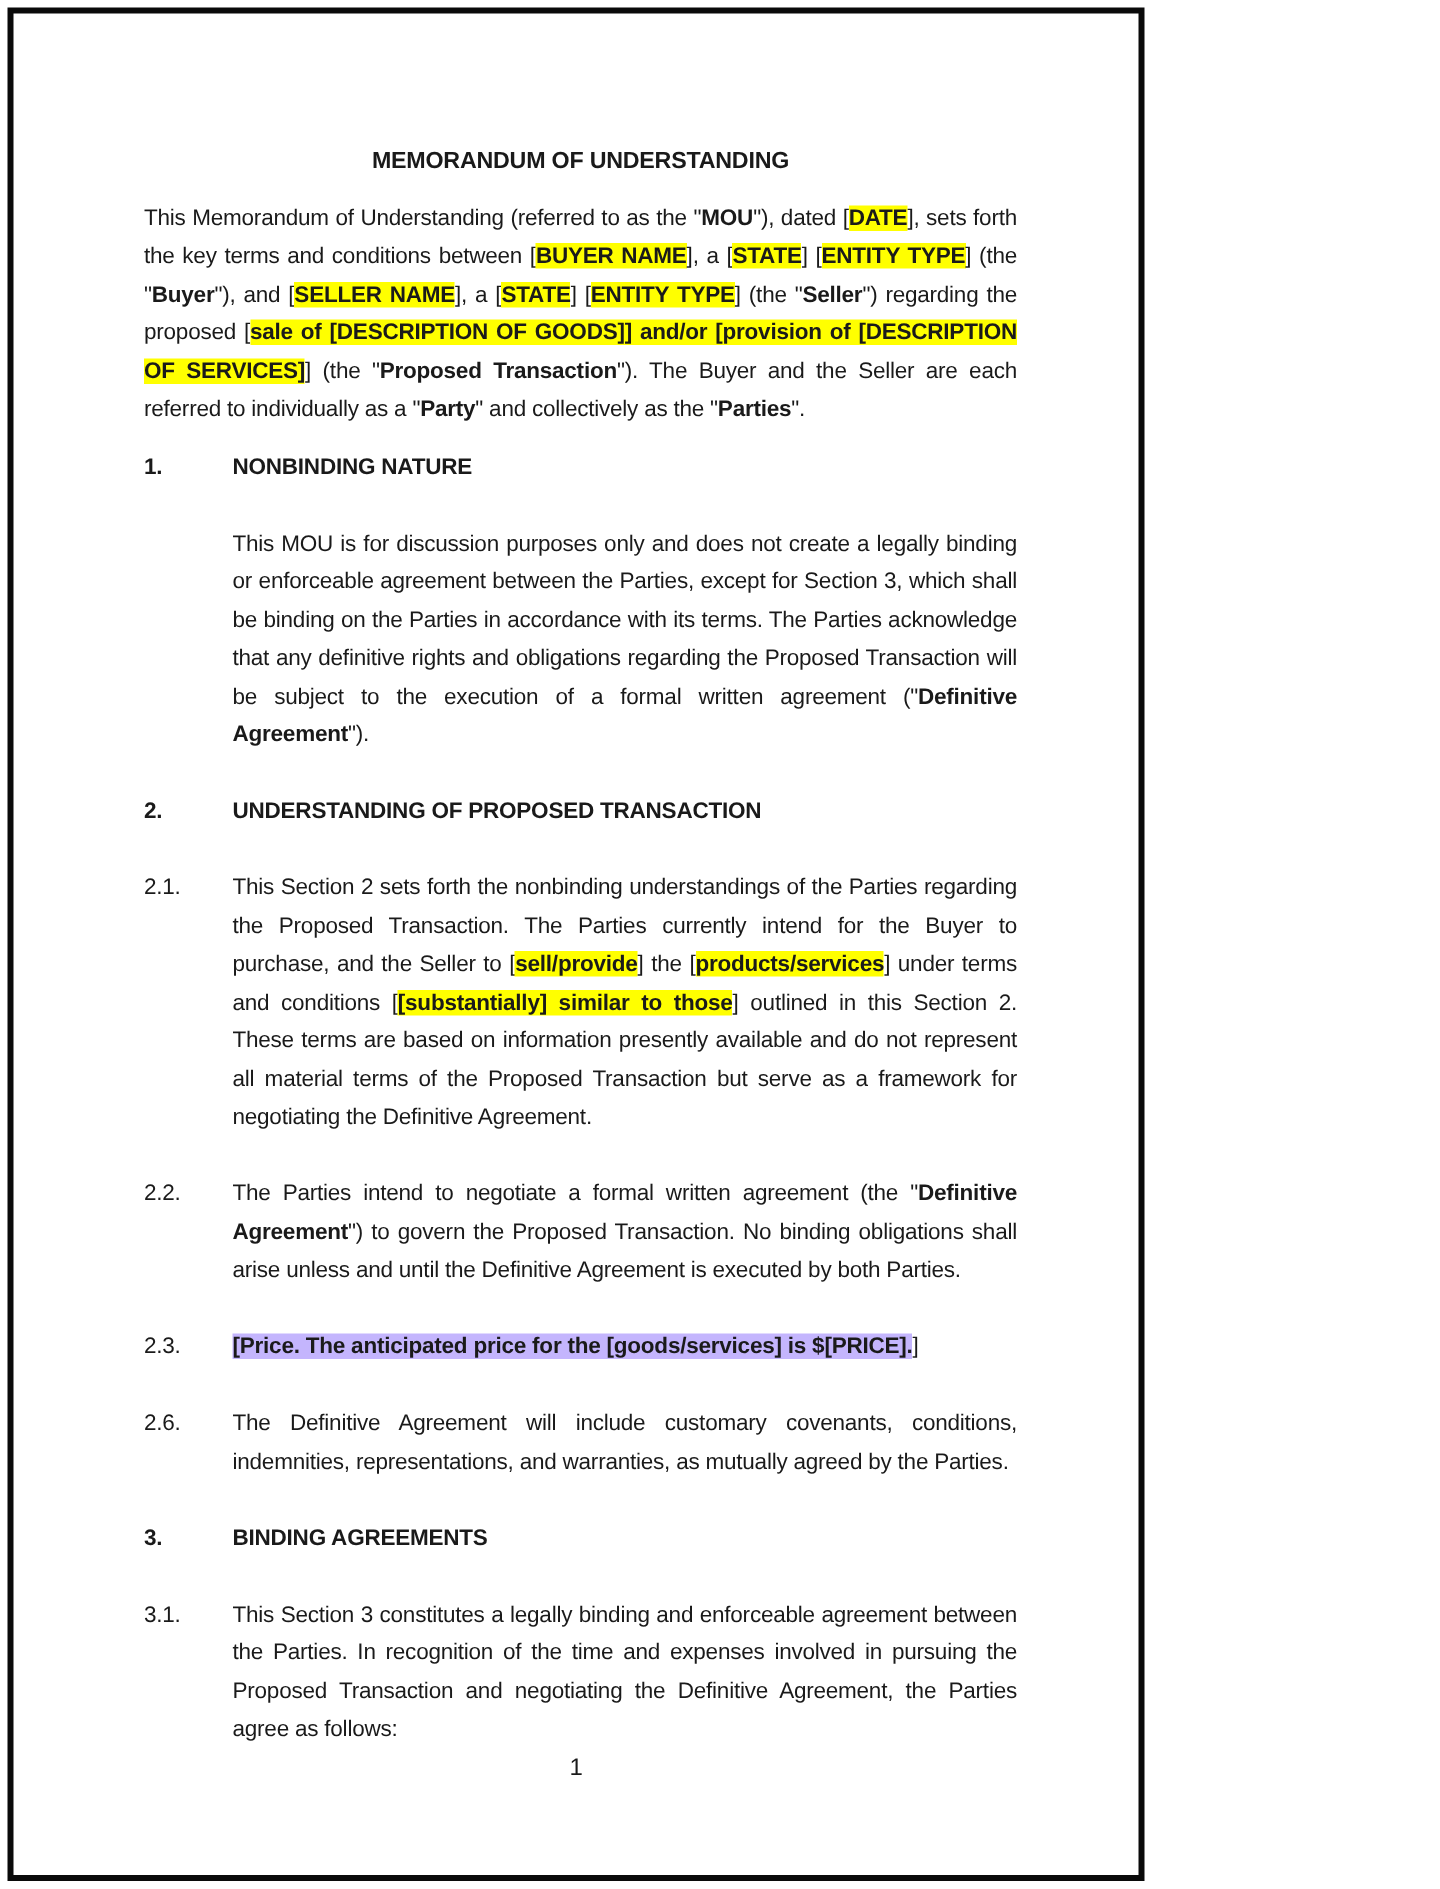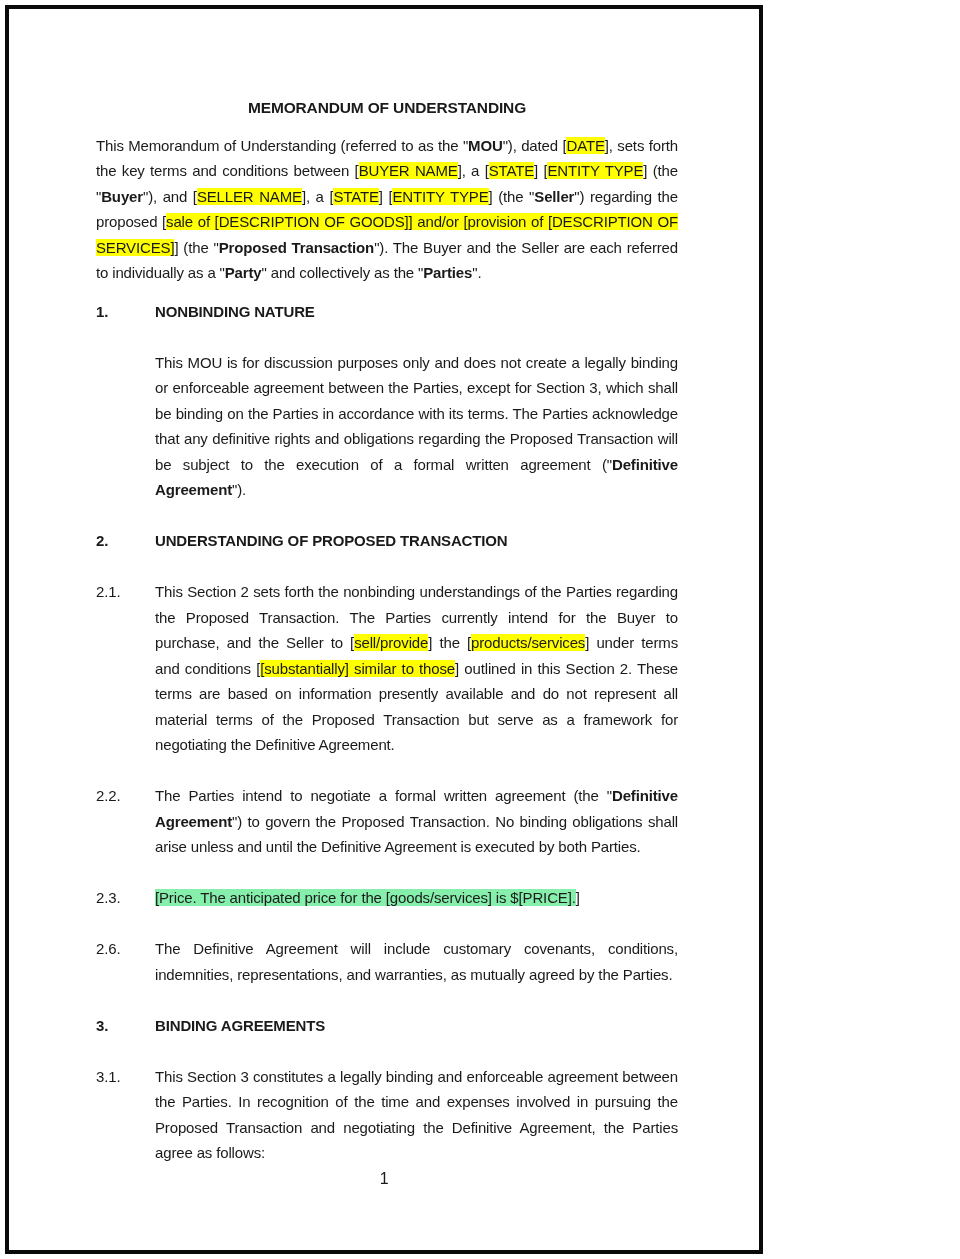--- a/index.html
+++ b/index.html
@@ -45,21 +45,21 @@
     margin: 0 0 25.5px 0;
   }
   .num { flex: 0 0 59px; }
   .sect .num, .sect .head { font-weight: bold; }
   .head { flex: 1; }
   .body {
     flex: 1;
     margin: 0;
     text-align: justify;
   }
-  .hl { background: #ffff00; }
+  .hl { background: #ffff00; font-weight: bold; }
   .footer {
     position: absolute;
     left: 0;
     right: 0;
     top: 1166px;
     text-align: center;
     font-size: 16px;
     line-height: 25.5px;
     color: #1a1a1a;
   }
@@ -96,21 +96,21 @@
       <p class="body"><span>This Section 2 sets forth the nonbinding understandings of the Parties regarding the Proposed Transaction. The Parties currently intend for the Buyer to purchase, and the Seller to [</span><span class="hl" style="background: rgb(255, 255, 0);">sell/provide</span><span>] the [</span><span class="hl" style="background: rgb(255, 255, 0);">products/services</span><span>] under terms and conditions [</span><span class="hl" style="background: rgb(255, 255, 0);">[substantially] similar to those</span><span>] outlined in this Section 2. These terms are based on information presently available and do not represent all material terms of the Proposed Transaction but serve as a framework for negotiating the Definitive Agreement.</span></p>
     </div>
 
     <div class="block item">
       <span class="num">2.2.</span>
       <p class="body"><span>The Parties intend to negotiate a formal written agreement (the "</span><b>Definitive Agreement</b><span>") to govern the Proposed Transaction. No binding obligations shall arise unless and until the Definitive Agreement is executed by both Parties.</span></p>
     </div>
 
     <div class="block item">
       <span class="num">2.3.</span>
-      <p class="body"><span class="hl" style="background: #86efac;">[Price. The anticipated price for the [goods/services] is $[PRICE].</span><span>]</span></p>
+      <p class="body"><span class="hl" style="background: #c4b5fd;">[Price. The anticipated price for the [goods/services] is $[PRICE].</span><span>]</span></p>
     </div>
 
 
 
     <div class="block item">
       <span class="num">2.6.</span>
       <p class="body"><span>The Definitive Agreement will include customary covenants, conditions, indemnities, representations, and warranties, as mutually agreed by the Parties.</span></p>
     </div>
 
     <div class="block sect">

